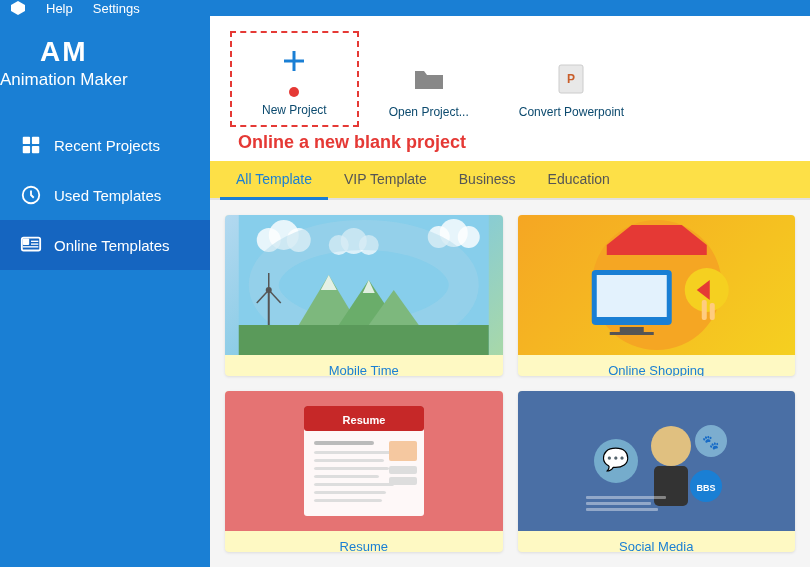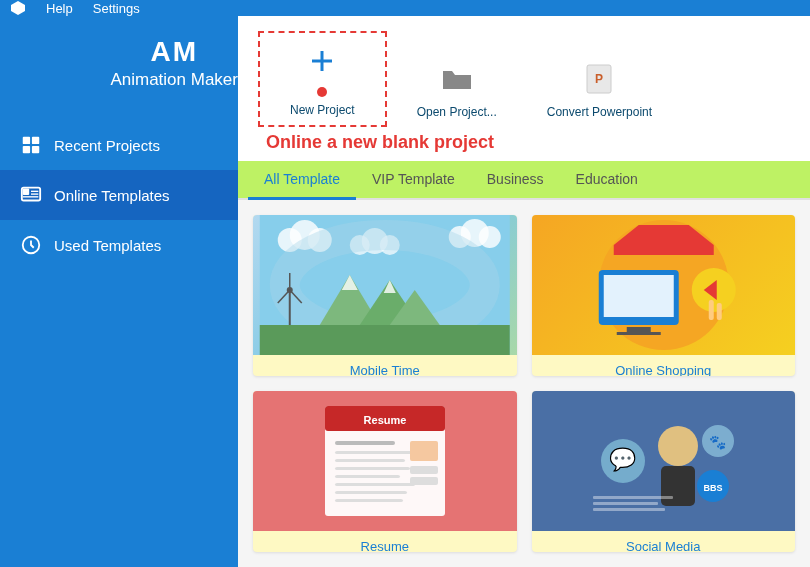--- a/index.html
+++ b/index.html
@@ -23,25 +23,25 @@
 
     
     .main-layout {
       display: flex;
       flex: 1;
       overflow: hidden;
     }
 
     
     .sidebar {
-      width: 238px;
+      width: 210px;
       background: #1a7fd4;
       display: flex;
       flex-direction: column;
-      align-items: flex-end;
+      align-items: flex-start;
       padding-top: 20px;
       flex-shrink: 0;
     }
     .logo-area {
       display: flex;
       flex-direction: column;
       align-items: center;
       margin-bottom: 30px;
     }
     .logo-text {
@@ -125,21 +125,21 @@
     }
     .create-hint {
       color: #e53935;
       font-size: 18px;
       font-weight: bold;
       padding: 5px 0 8px 8px;
     }
 
     
     .tabs-bar {
-      background: #bef264;
+      background: #fde047;
       display: flex;
       align-items: center;
       border-bottom: 2px solid #e0e0e0;
       padding: 0 10px;
       flex-shrink: 0;
     }
     .tab {
       padding: 10px 16px;
       font-size: 14px;
       cursor: pointer;
@@ -220,36 +220,36 @@
     <nav class="sidebar-nav">
       <div class="sidebar-item">
         <svg viewBox="0 0 24 24">
             <rect x="3" y="3" width="8" height="8" rx="1"></rect>
             <rect x="13" y="3" width="8" height="8" rx="1"></rect>
             <rect x="3" y="13" width="8" height="8" rx="1"></rect>
             <rect x="13" y="13" width="8" height="8" rx="1"></rect>
           </svg>
         <span>Recent Projects</span>
       </div>
+      <div class="sidebar-item">
+        <svg viewBox="0 0 24 24">
+            <circle cx="12" cy="12" r="9" stroke="white" stroke-width="2" fill="none"></circle>
+            <polyline points="12,7 12,12 15,15" stroke="white" stroke-width="2" fill="none"></polyline>
+          </svg>
+        <span>Used Templates</span>
+      </div>
       <div class="sidebar-item active">
         <svg viewBox="0 0 24 24">
             <rect x="2" y="4" width="20" height="14" rx="2" stroke="white" stroke-width="2" fill="none"></rect>
             <rect x="3" y="5" width="7" height="7" rx="1" fill="white"></rect>
             <line x1="12" y1="8" x2="20" y2="8" stroke="white" stroke-width="1.5"></line>
             <line x1="12" y1="11" x2="20" y2="11" stroke="white" stroke-width="1.5"></line>
             <line x1="3" y1="14" x2="20" y2="14" stroke="white" stroke-width="1.5"></line>
           </svg>
         <span>Online Templates</span>
-      </div>
-      <div class="sidebar-item">
-        <svg viewBox="0 0 24 24">
-            <circle cx="12" cy="12" r="9" stroke="white" stroke-width="2" fill="none"></circle>
-            <polyline points="12,7 12,12 15,15" stroke="white" stroke-width="2" fill="none"></polyline>
-          </svg>
-        <span>Used Templates</span>
       </div>
     </nav>
   </div>
 
   <div class="content-area">
 
     <div class="action-bar">
       <div class="action-buttons">
 
         <div class="action-btn new-project">

